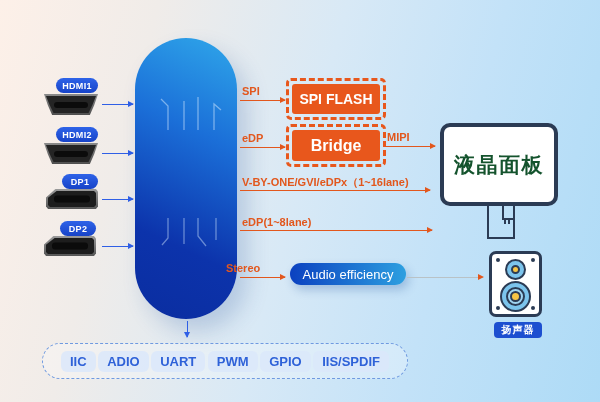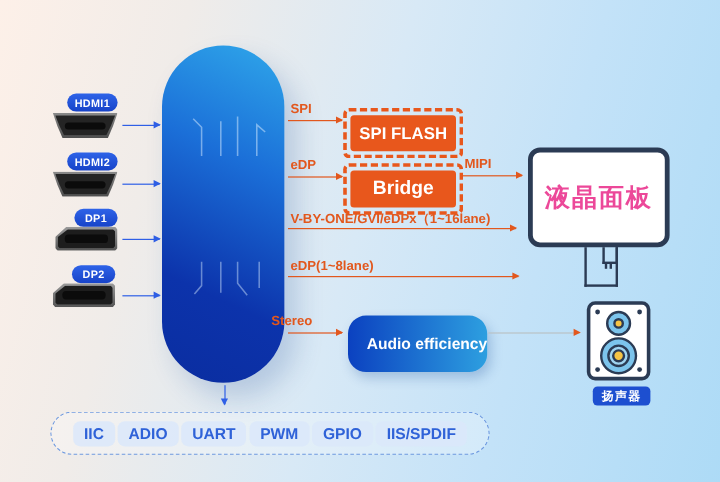--- a/index.html
+++ b/index.html
@@ -52,29 +52,29 @@
   .pins-t,.pins-b{position:absolute;left:13px;right:13px;height:11px;
     background:repeating-linear-gradient(90deg,#d7e7ff 0 2px,rgba(0,0,0,0) 2px 13px);}
   .pins-t{top:-11px;} .pins-b{bottom:-11px;}
   .pins-l,.pins-r{position:absolute;top:13px;bottom:13px;width:11px;
     background:repeating-linear-gradient(180deg,#d7e7ff 0 2px,rgba(0,0,0,0) 2px 13px);}
   .pins-l{left:-11px;} .pins-r{right:-11px;}
   .traces{position:absolute;}
   
   .bus-label{position:absolute;color:#e2571d;font-size:11px;font-weight:bold;white-space:nowrap;}
   .stamp{position:absolute;background:#e8571c;border-radius:3px;display:flex;align-items:center;
-    justify-content:center;color:#fff;font-weight:bold;margin-top:12px;}
+    justify-content:center;color:#fff;font-weight:bold;}
   .stamp::before{content:"";position:absolute;inset:-6px;border:3px dashed #e8571c;border-radius:5px;}
-  .audio-pill{position:absolute;left:290px;top:263px;width:116px;height:47px;border-radius:15px;
-    background:linear-gradient(90deg,#0b41c0,#2d9fe0);display:flex;align-items:center;justify-content:flex-end;
-    color:#fff;font-size:13px;font-weight:bold;box-shadow:3px 5px 10px rgba(20,70,150,.25);}
+  .audio-pill{position:absolute;left:290px;top:263px;width:116px;height:22px;border-radius:15px;
+    background:linear-gradient(90deg,#0b41c0,#2d9fe0);display:flex;align-items:center;justify-content:center;
+    color:#fff;font-size:13px;font-weight:normal;box-shadow:3px 5px 10px rgba(20,70,150,.25);}
   
   .panel{position:absolute;left:440px;top:123px;width:118px;height:83px;background:#fff;
     border:4px solid #2b3b54;border-radius:10px;display:flex;align-items:center;justify-content:center;
-    color:#ec4899;font-size:21px;font-weight:bold;letter-spacing:1.5px;box-sizing:border-box;}
+    color:#14532d;font-size:21px;font-weight:bold;letter-spacing:1.5px;box-sizing:border-box;}
   .stand{position:absolute;left:487px;top:206px;width:24px;height:31px;
     border:2px solid #2b3b54;border-top:none;}
   .plug{position:absolute;left:502px;top:206px;width:9px;height:12px;
     border:2px solid #2b3b54;border-top:none;}
   .prong{position:absolute;width:2px;height:4px;background:#2b3b54;top:220px;}
   .speaker{position:absolute;left:489px;top:251px;width:53px;height:66px;background:#fff;
     border:3px solid #2b3b54;border-radius:7px;box-sizing:border-box;}
   .screw{position:absolute;width:4px;height:4px;border-radius:50%;background:#2b3b54;}
   .drv{position:absolute;border-radius:50%;background:#7cc4ec;border:2.5px solid #2b3b54;
     display:flex;align-items:center;justify-content:center;box-sizing:border-box;}

